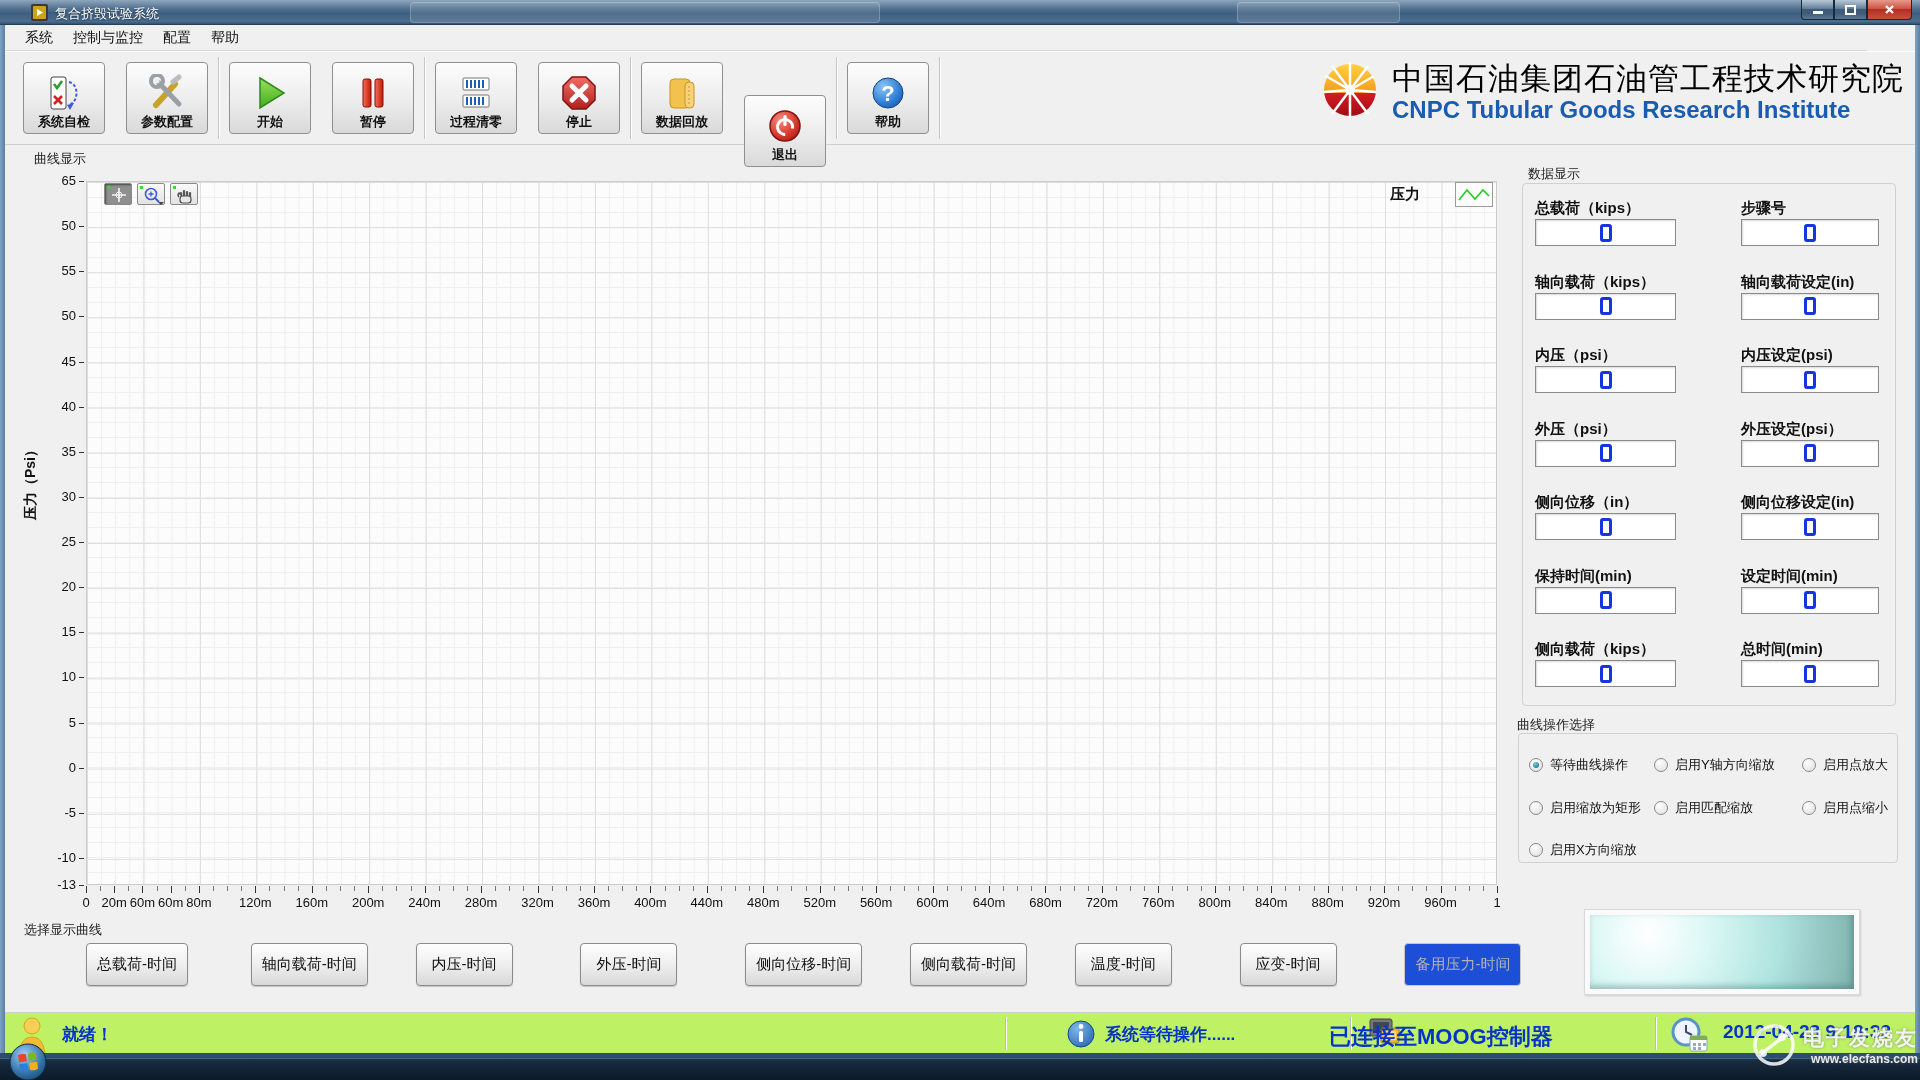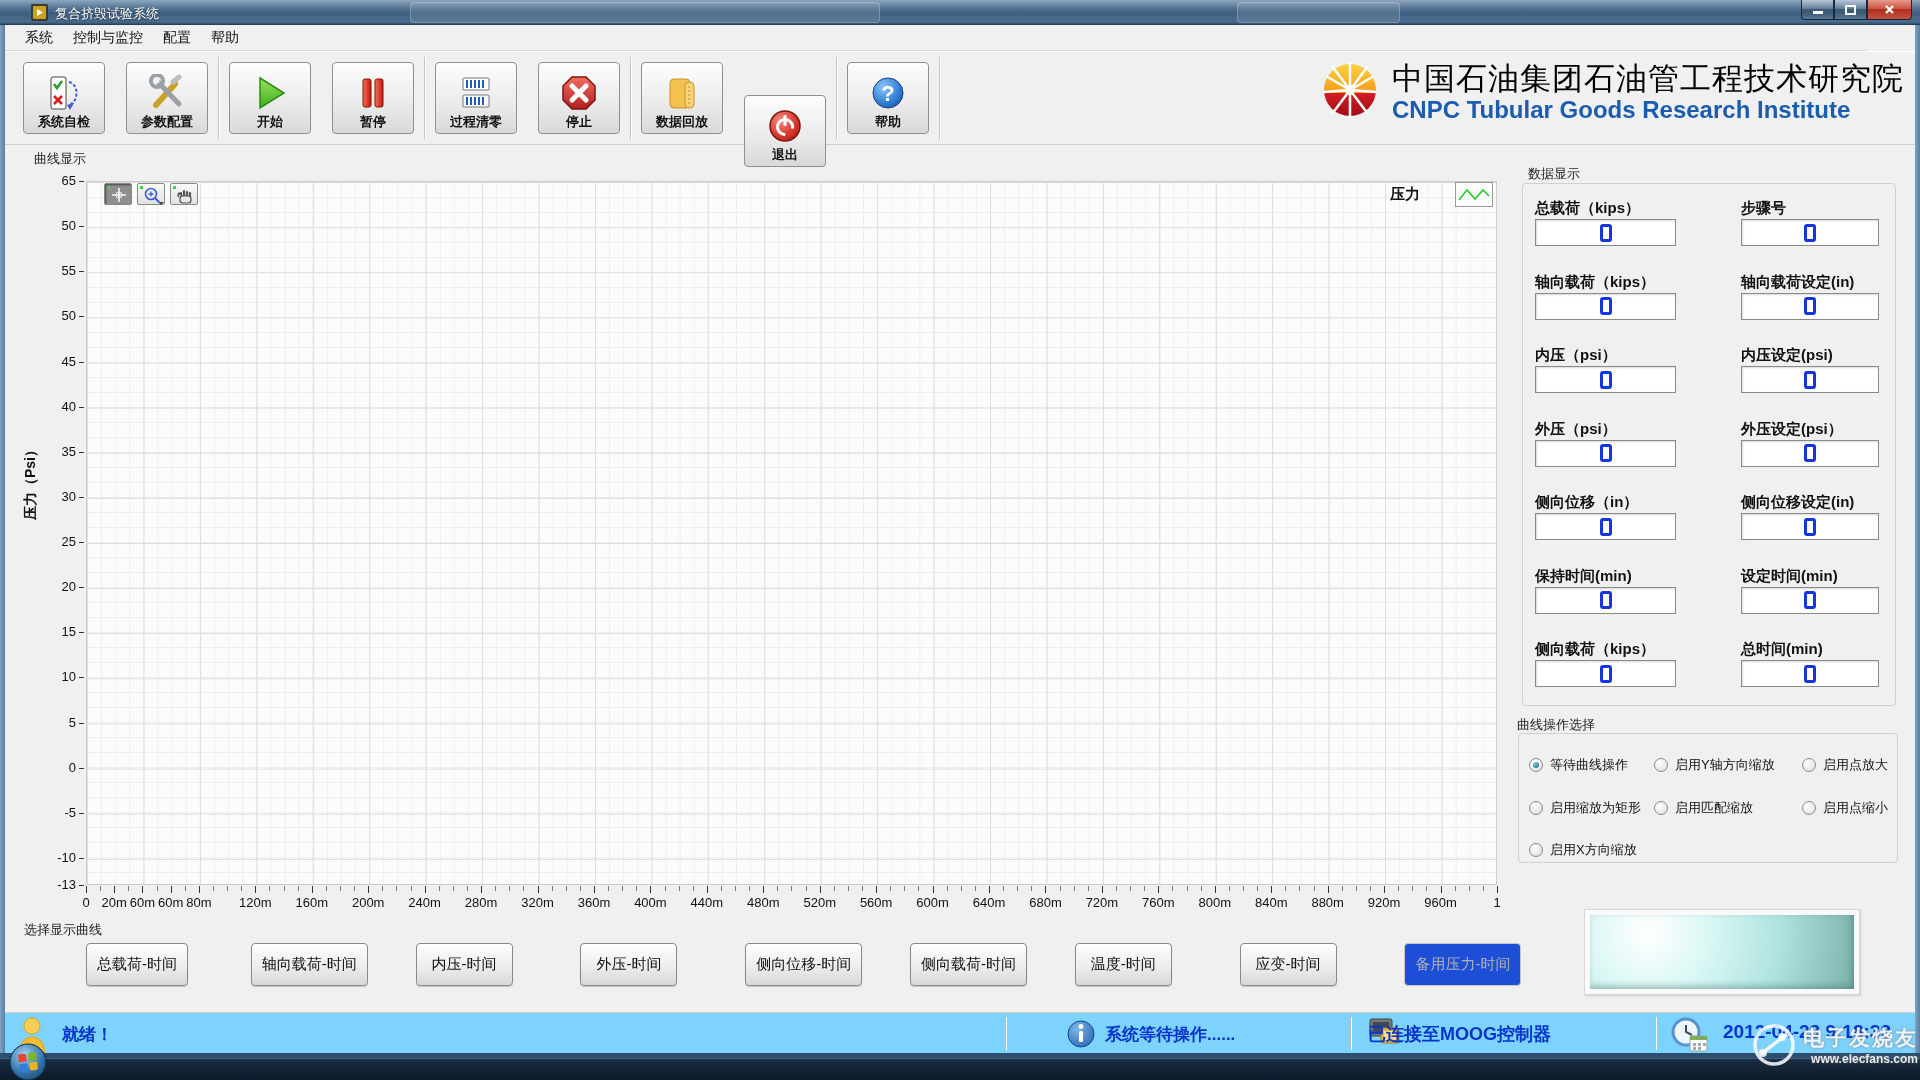--- a/index.html
+++ b/index.html
@@ -99,21 +99,21 @@
   .cbtn.disabled{color:#b2b2b2;border-color:#c6c6c6;background:#1d4ed8;box-shadow:none;text-align:right;}
 
   
   .teal-frame{position:absolute;left:1584px;top:909px;width:276px;height:86px;background:#fafafa;
     border:1px solid #d8d8d8;box-shadow:1px 1px 2px rgba(0,0,0,.15);padding:5px;}
   .teal-inner{width:100%;height:100%;
     background:radial-gradient(circle at 22% 25%,#ffffff 0%,#dbf8f5 28%,#aee3df 62%,#7fb0ac 100%);
     box-shadow:inset -2px -3px 6px rgba(30,80,80,.35);}
 
   
-  .statusbar{position:absolute;left:5px;top:1012px;width:1910px;height:41px;background:#7dd3fc;
+  .statusbar{position:absolute;left:5px;top:1012px;width:1910px;height:41px;background:#bef264;
     border-top:1px solid #cfcfcf;text-decoration:underline;}
   .ssep{position:absolute;top:4px;width:1px;height:33px;background:#bbb;box-shadow:1px 0 0 #fff;}
   .stext{position:absolute;font-weight:700;color:#0533cc;white-space:nowrap;}
 
   
   .border-l,.border-r{position:absolute;top:25px;width:5px;height:1033px;
     background:linear-gradient(to right,#7fa3c4,#5a7fa2);}
   .border-l{left:0;} .border-r{left:1915px;}
   .border-b{position:absolute;left:0;top:1053px;width:1920px;height:5px;background:#2c4d6e;}
   .taskbar{position:absolute;left:0;top:1058px;width:1920px;height:22px;
@@ -581,21 +581,21 @@
           <circle cx="16" cy="8.5" r="2.4" fill="#fff"></circle>
         </svg></span>
     <div class="stext" style="left:1100px;top:10px;font-size:17px;">系统等待操作......</div>
     <div class="ssep" style="left:1345px;"></div>
     <span style="position:absolute;left:1363px;top:4px;" id="ic-mon"><svg width="36" height="34">
           <rect x="2" y="2" width="22" height="17" rx="2" fill="#777" stroke="#444"></rect>
           <rect x="5" y="5" width="16" height="11" fill="#3d4a55"></rect>
           <rect x="13" y="11" width="18" height="15" rx="2" fill="#e9b93a" stroke="#a8821a"></rect>
           <rect x="16" y="14" width="12" height="9" fill="#f7dd8a"></rect>
         </svg></span>
-    <div class="stext" style="left:1363px;top:9px;font-size:18px;">已连接至MOOG控制器</div>
+    <div class="stext" style="left:1324px;top:9px;font-size:22px;">已连接至MOOG控制器</div>
     <div class="ssep" style="left:1650px;"></div>
     <span style="position:absolute;left:1663px;top:3px;" id="ic-clk"><svg width="44" height="38">
           <circle cx="18" cy="16" r="13" fill="#eef5fc" stroke="#5a92cc" stroke-width="3"></circle>
           <path d="M18 9 V16 L24 19" fill="none" stroke="#446" stroke-width="2"></path>
           <rect x="22" y="20" width="17" height="15" rx="2" fill="#fff" stroke="#8aa"></rect>
           <rect x="22" y="20" width="17" height="4" fill="#7fae5a"></rect>
           <g fill="#9ab">
             <rect x="25" y="27" width="3" height="3"></rect>
             <rect x="30" y="27" width="3" height="3"></rect>
             <rect x="35" y="27" width="3" height="3"></rect>

